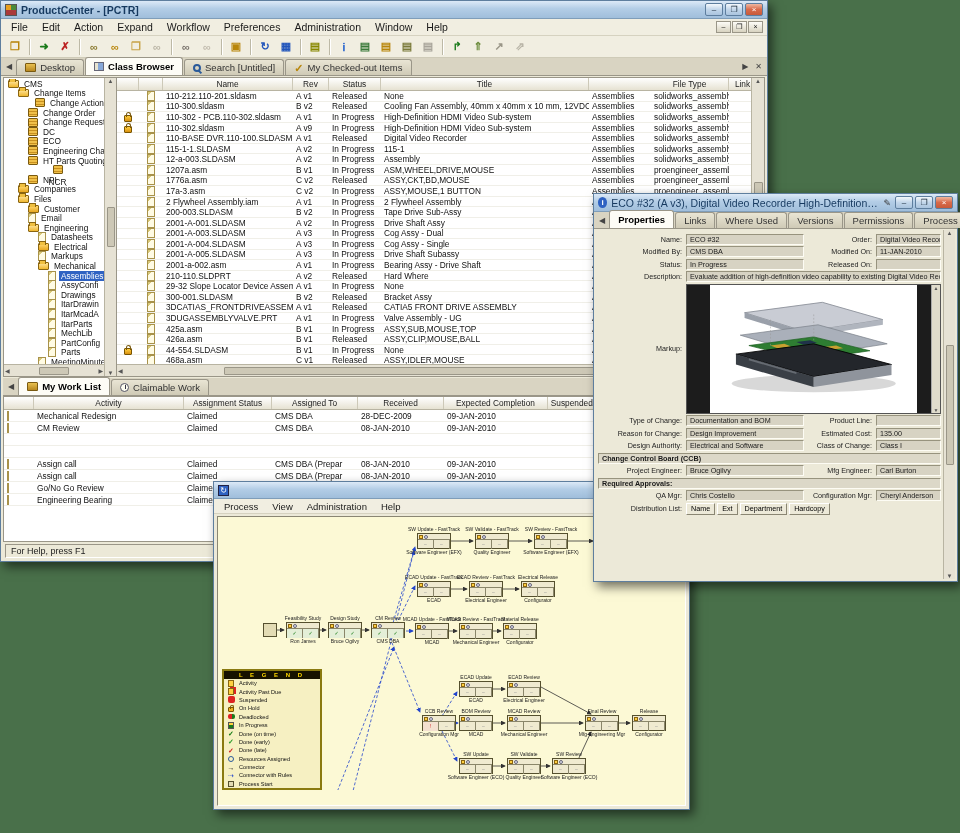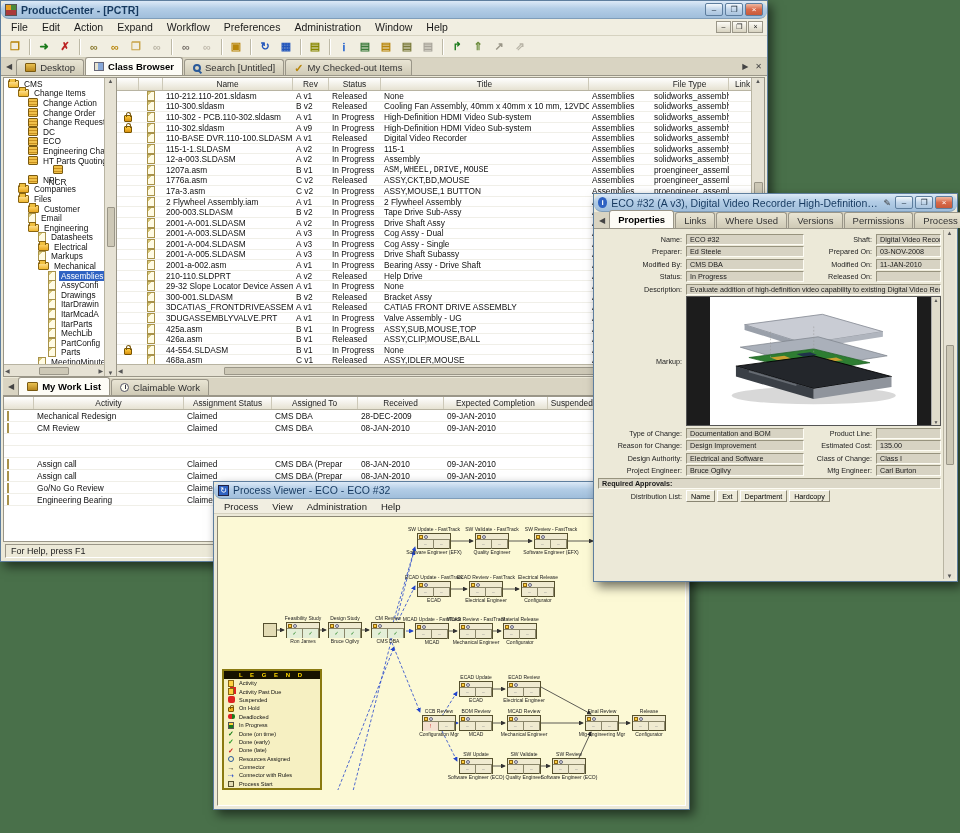--- a/index.html
+++ b/index.html
@@ -5,21 +5,21 @@
   * { margin:0; padding:0; box-sizing:border-box; }
   html,body { width:960px; height:833px; overflow:hidden;
     font-family:"Liberation Sans", sans-serif; }
   #desktop { position:relative; width:960px; height:833px; background:#49704a; overflow:hidden; }
 
   
   .window { position:absolute; background:#ece9d8; border:1px solid #5e7e9e;
     box-shadow:4px 5px 10px rgba(0,0,0,.55); }
   .titlebar { height:18px; display:flex; align-items:center; gap:4px; padding:0 4px;
     background:linear-gradient(#dcE9f7,#b3cde6 45%,#a0bedb);
-    border-bottom:1px solid #7f9db9; font-size:10.5px; color:#16395f; white-space:nowrap; overflow:hidden;border-radius:8px; }
+    border-bottom:1px solid #7f9db9; font-size:10.5px; color:#16395f; white-space:nowrap; overflow:hidden; }
   .titlebar .title-text { flex:1 1 auto; overflow:hidden; text-overflow:ellipsis; }
   .capbtns { display:flex; gap:2px; flex:0 0 auto; }
   .capbtn { width:18px; height:13px; border:1px solid #5e7e9e; border-radius:2px;
     background:linear-gradient(#f4f8fc,#c2d6ea 50%,#aac4de); font-size:8px; line-height:11px;
     text-align:center; color:#123; }
   .capbtn.close { background:linear-gradient(#f0b8a0,#d86a4a 50%,#c85a3a); color:#fff; }
   .menubar { height:17px; display:flex; align-items:center; gap:2px; padding:0 4px;
     background:#f1eee1; border-bottom:1px solid #d6d2c0; font-size:10.5px; color:#1a1a1a; }
   .menu-item { padding:1px 6px; border-radius:2px; }
   .mdi-btns { margin-left:auto; display:flex; gap:1px; }
@@ -250,21 +250,21 @@
       <div id="tree-panel">
         <div id="tree">
             <div class="tree-row" style="padding-left: 3px;">
               <span class="ti ic-folder open"></span>
               <span class="lbl">CMS</span>
             </div>
             <div class="tree-row" style="padding-left: 13px;">
               <span class="ti ic-folder open"></span>
               <span class="lbl">Change Items</span>
             </div>
-            <div class="tree-row" style="padding-left: 23px;">
+            <div class="tree-row" style="padding-left: 30px;">
               <span class="ti ic-cabinet"></span>
               <span class="lbl">Change Action</span>
             </div>
             <div class="tree-row" style="padding-left: 23px;">
               <span class="ti ic-cabinet"></span>
               <span class="lbl">Change Order</span>
             </div>
             <div class="tree-row" style="padding-left: 23px;">
               <span class="ti ic-cabinet"></span>
               <span class="lbl">Change Request</span>
@@ -490,21 +490,21 @@
               <span class="cell" style="width: 28px;"></span>
             </div>
             <div class="frow">
               <span class="cell cicon" style="width: 22px;"></span>
               <span class="cell cicon" style="width: 24px;">
                 <span class="ic-page"></span>
               </span>
               <span class="cell" style="width: 130px;">1207a.asm</span>
               <span class="cell" style="width: 36px;">B v1</span>
               <span class="cell" style="width: 52px;">In Progress</span>
-              <span class="cell" style="width: 208px; font-family: Liberation Mono, monospace;">ASM,WHEEL,DRIVE,MOUSE</span>
+              <span class="cell" style="width: 208px;">ASM,WHEEL,DRIVE,MOUSE</span>
               <span class="cell" style="width: 62px;">Assemblies</span>
               <span class="cell" style="width: 78px;">proengineer_assembl</span>
               <span class="cell" style="width: 28px;"></span>
             </div>
             <div class="frow">
               <span class="cell cicon" style="width: 22px;"></span>
               <span class="cell cicon" style="width: 24px;">
                 <span class="ic-page"></span>
               </span>
               <span class="cell" style="width: 130px;">1776a.asm</span>
@@ -620,21 +620,21 @@
               <span class="cell" style="width: 28px;"></span>
             </div>
             <div class="frow">
               <span class="cell cicon" style="width: 22px;"></span>
               <span class="cell cicon" style="width: 24px;">
                 <span class="ic-page"></span>
               </span>
               <span class="cell" style="width: 130px;">210-110.SLDPRT</span>
               <span class="cell" style="width: 36px;">A v2</span>
               <span class="cell" style="width: 52px;">Released</span>
-              <span class="cell" style="width: 208px;">Help Drive</span>
+              <span class="cell" style="width: 208px;">Hard Where</span>
               <span class="cell" style="width: 62px;">Assemblies</span>
               <span class="cell" style="width: 78px;"></span>
               <span class="cell" style="width: 28px;"></span>
             </div>
             <div class="frow">
               <span class="cell cicon" style="width: 22px;"></span>
               <span class="cell cicon" style="width: 24px;">
                 <span class="ic-page"></span>
               </span>
               <span class="cell" style="width: 130px;">29-32 Slope Locator Device Assemb</span>
@@ -886,21 +886,20 @@
     <div id="statusbar">
       <div class="status-cell" style="flex:1;">For Help, press F1</div>
       <div class="status-cell" style="width:70px;"></div>
       <div class="status-cell" style="width:70px;"></div>
     </div>
   </section>
 
   <section class="window" id="process-window">
     <div class="titlebar" style="height:17px;">
       <span style="width:11px;height:11px;background:#2f62c2;border:1px solid #224;color:#fff;font-size:8px;line-height:10px;text-align:center;">↻</span>
-      <span class="title-text">Process Viewer - ECO - ECO #32</span>
     </div>
     <div class="menubar" id="proc-menubar" style="height:15px;font-size:9.5px;">
         <span class="menu-item">Process</span>
         <span class="menu-item">View</span>
         <span class="menu-item">Administration</span>
         <span class="menu-item">Help</span>
       </div>
     <div id="proc-canvas">
       <svg id="flow-edges" width="469" height="273">
         <defs>
@@ -1384,28 +1383,22 @@
         </span>
         <span class="tab">
           <span>Process</span>
         </span>
       </div>
     <div id="props-body">
       <div id="props-form">
           <div class="prow">
             <span class="plabel">Name:</span>
             <span class="pfield lv">ECO #32</span>
-            <span class="plabel r">Shaft:</span>
+            <span class="plabel r">Order:</span>
             <span class="pfield rv">Digital Video Recorder High-Definition Video Option</span>
-          </div>
-          <div class="prow">
-            <span class="plabel">Preparer:</span>
-            <span class="pfield lv">Ed Steele</span>
-            <span class="plabel r">Prepared On:</span>
-            <span class="pfield rv">03-NOV-2008</span>
           </div>
           <div class="prow">
             <span class="plabel">Modified By:</span>
             <span class="pfield lv">CMS DBA</span>
             <span class="plabel r">Modified On:</span>
             <span class="pfield rv">11-JAN-2010</span>
           </div>
           <div class="prow">
             <span class="plabel">Status:</span>
             <span class="pfield lv">In Progress</span>
@@ -1457,27 +1450,36 @@
             <span class="plabel r">Estimated Cost:</span>
             <span class="pfield rv">135.00</span>
           </div>
           <div class="prow">
             <span class="plabel">Design Authority:</span>
             <span class="pfield lv">Electrical and Software</span>
             <span class="plabel r">Class of Change:</span>
             <span class="pfield rv">Class I</span>
           </div>
           <div class="prow">
+            <span class="pfield psection" style="background: rgb(220, 216, 200); font-weight: bold;">Change Control Board (CCB)</span>
+          </div>
+          <div class="prow">
             <span class="plabel">Project Engineer:</span>
             <span class="pfield lv">Bruce Ogilvy</span>
             <span class="plabel r">Mfg Engineer:</span>
             <span class="pfield rv">Carl Burton</span>
           </div>
           <div class="prow">
             <span class="pfield psection" style="background: rgb(220, 216, 200); font-weight: bold;">Required Approvals:</span>
+          </div>
+          <div class="prow">
+            <span class="plabel">QA Mgr:</span>
+            <span class="pfield lv">Chris Costello</span>
+            <span class="plabel r">Configuration Mgr:</span>
+            <span class="pfield rv">Cheryl Anderson</span>
           </div>
           <div class="prow">
             <span class="plabel">Distribution List:</span>
             <span class="pbtn">Name</span>
             <span class="pbtn">Ext</span>
             <span class="pbtn">Department</span>
             <span class="pbtn">Hardcopy</span>
           </div>
         </div>
       <div class="vsb" style="width:12px;">

